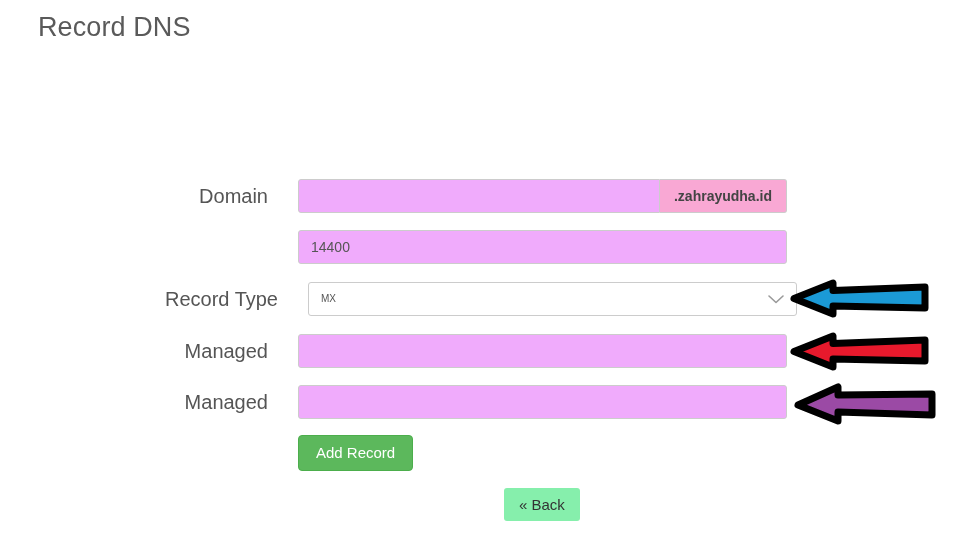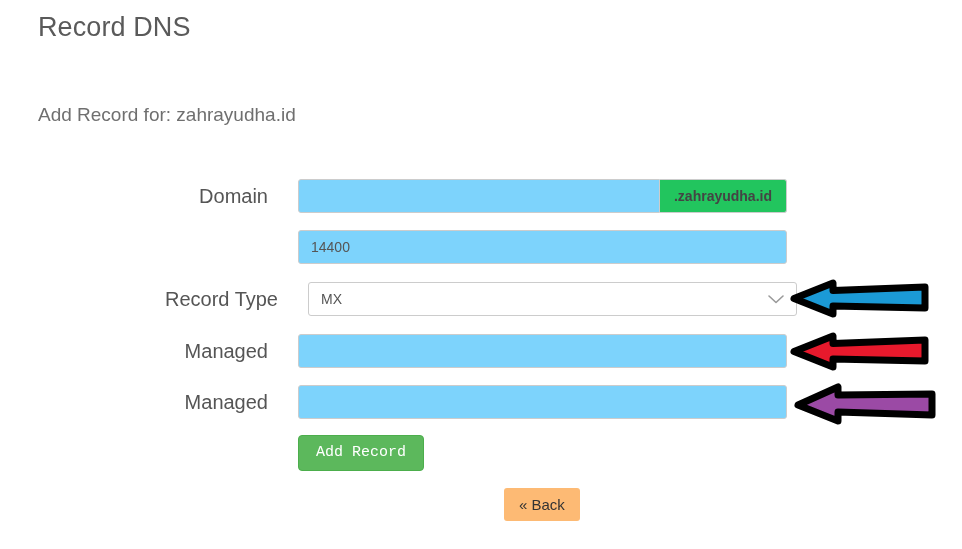--- a/index.html
+++ b/index.html
@@ -77,21 +77,21 @@
     height: 34px;
     box-sizing: border-box;
   }
 
   .text-input {
     width: 100%;
     height: 34px;
     box-sizing: border-box;
     border: 1px solid #cccccc;
     border-radius: 3px;
-    background: #7dd3fc;
+    background: #f0abfc;
     font-family: "Liberation Sans", sans-serif;
     font-size: 14px;
     color: #555555;
     padding: 0 12px;
     outline: none;
   }
 
   
   .input-group {
     display: flex;
@@ -105,21 +105,21 @@
     min-width: 0;
   }
   .input-addon {
     flex: 0 0 auto;
     height: 34px;
     box-sizing: border-box;
     display: flex;
     align-items: center;
     justify-content: center;
     padding: 0 14px;
-    background: #22c55e;
+    background: #f9a8d4;
     border: 1px solid #cccccc;
     border-left: none;
     border-top-right-radius: 3px;
     border-bottom-right-radius: 3px;
     font-size: 14px;
     font-weight: bold;
     color: #444444;
     white-space: nowrap;
   }
 
@@ -129,21 +129,21 @@
     width: 489px;
     height: 34px;
   }
   .select-box {
     width: 100%;
     height: 34px;
     box-sizing: border-box;
     border: 1px solid #cccccc;
     border-radius: 3px;
     background: #ffffff;
-    font-size: 14px;
+    font-size: 10px;
     color: #555555;
     line-height: 32px;
     padding: 0 34px 0 12px;
     white-space: nowrap;
     overflow: hidden;
   }
   .chevron {
     position: absolute;
     right: 12px;
     top: 0;
@@ -157,34 +157,34 @@
   .btn-add {
     position: absolute;
     left: 298px;
     top: 435px;
     height: 36px;
     padding: 0 17px;
     background: #5cb85c;
     border: 1px solid #4cae4c;
     border-radius: 4px;
     color: #ffffff;
-    font-family: Liberation Mono, monospace;
+    font-family: Liberation Sans, sans-serif;
     font-size: 15px;
     line-height: 34px;
     cursor: pointer;
     white-space: nowrap;
   }
 
   .btn-back {
     position: absolute;
     left: 504px;
     top: 488px;
     height: 33px;
     padding: 0 15px;
-    background: #fdba74;
+    background: #86efac;
     border: none;
     border-radius: 3px;
     color: #333333;
     font-family: "Liberation Sans", sans-serif;
     font-size: 15px;
     line-height: 33px;
     cursor: pointer;
     white-space: nowrap;
   }
 
@@ -194,21 +194,20 @@
     pointer-events: none;
   }
 </style>
 </head>
 <body>
 
 <div class="page">
 
   <h1 class="page-title">Record DNS</h1>
 
-  <div class="subtitle">Add Record for: zahrayudha.id</div>
 
   <div class="form">
 
     <div class="form-row" style="top:179px;">
       <div class="field-label">Domain</div>
       <div class="field-wrap">
         <div class="input-group">
           <input class="text-input" type="text" value="" style="">
           <span class="input-addon">.zahrayudha.id</span>
         </div>

